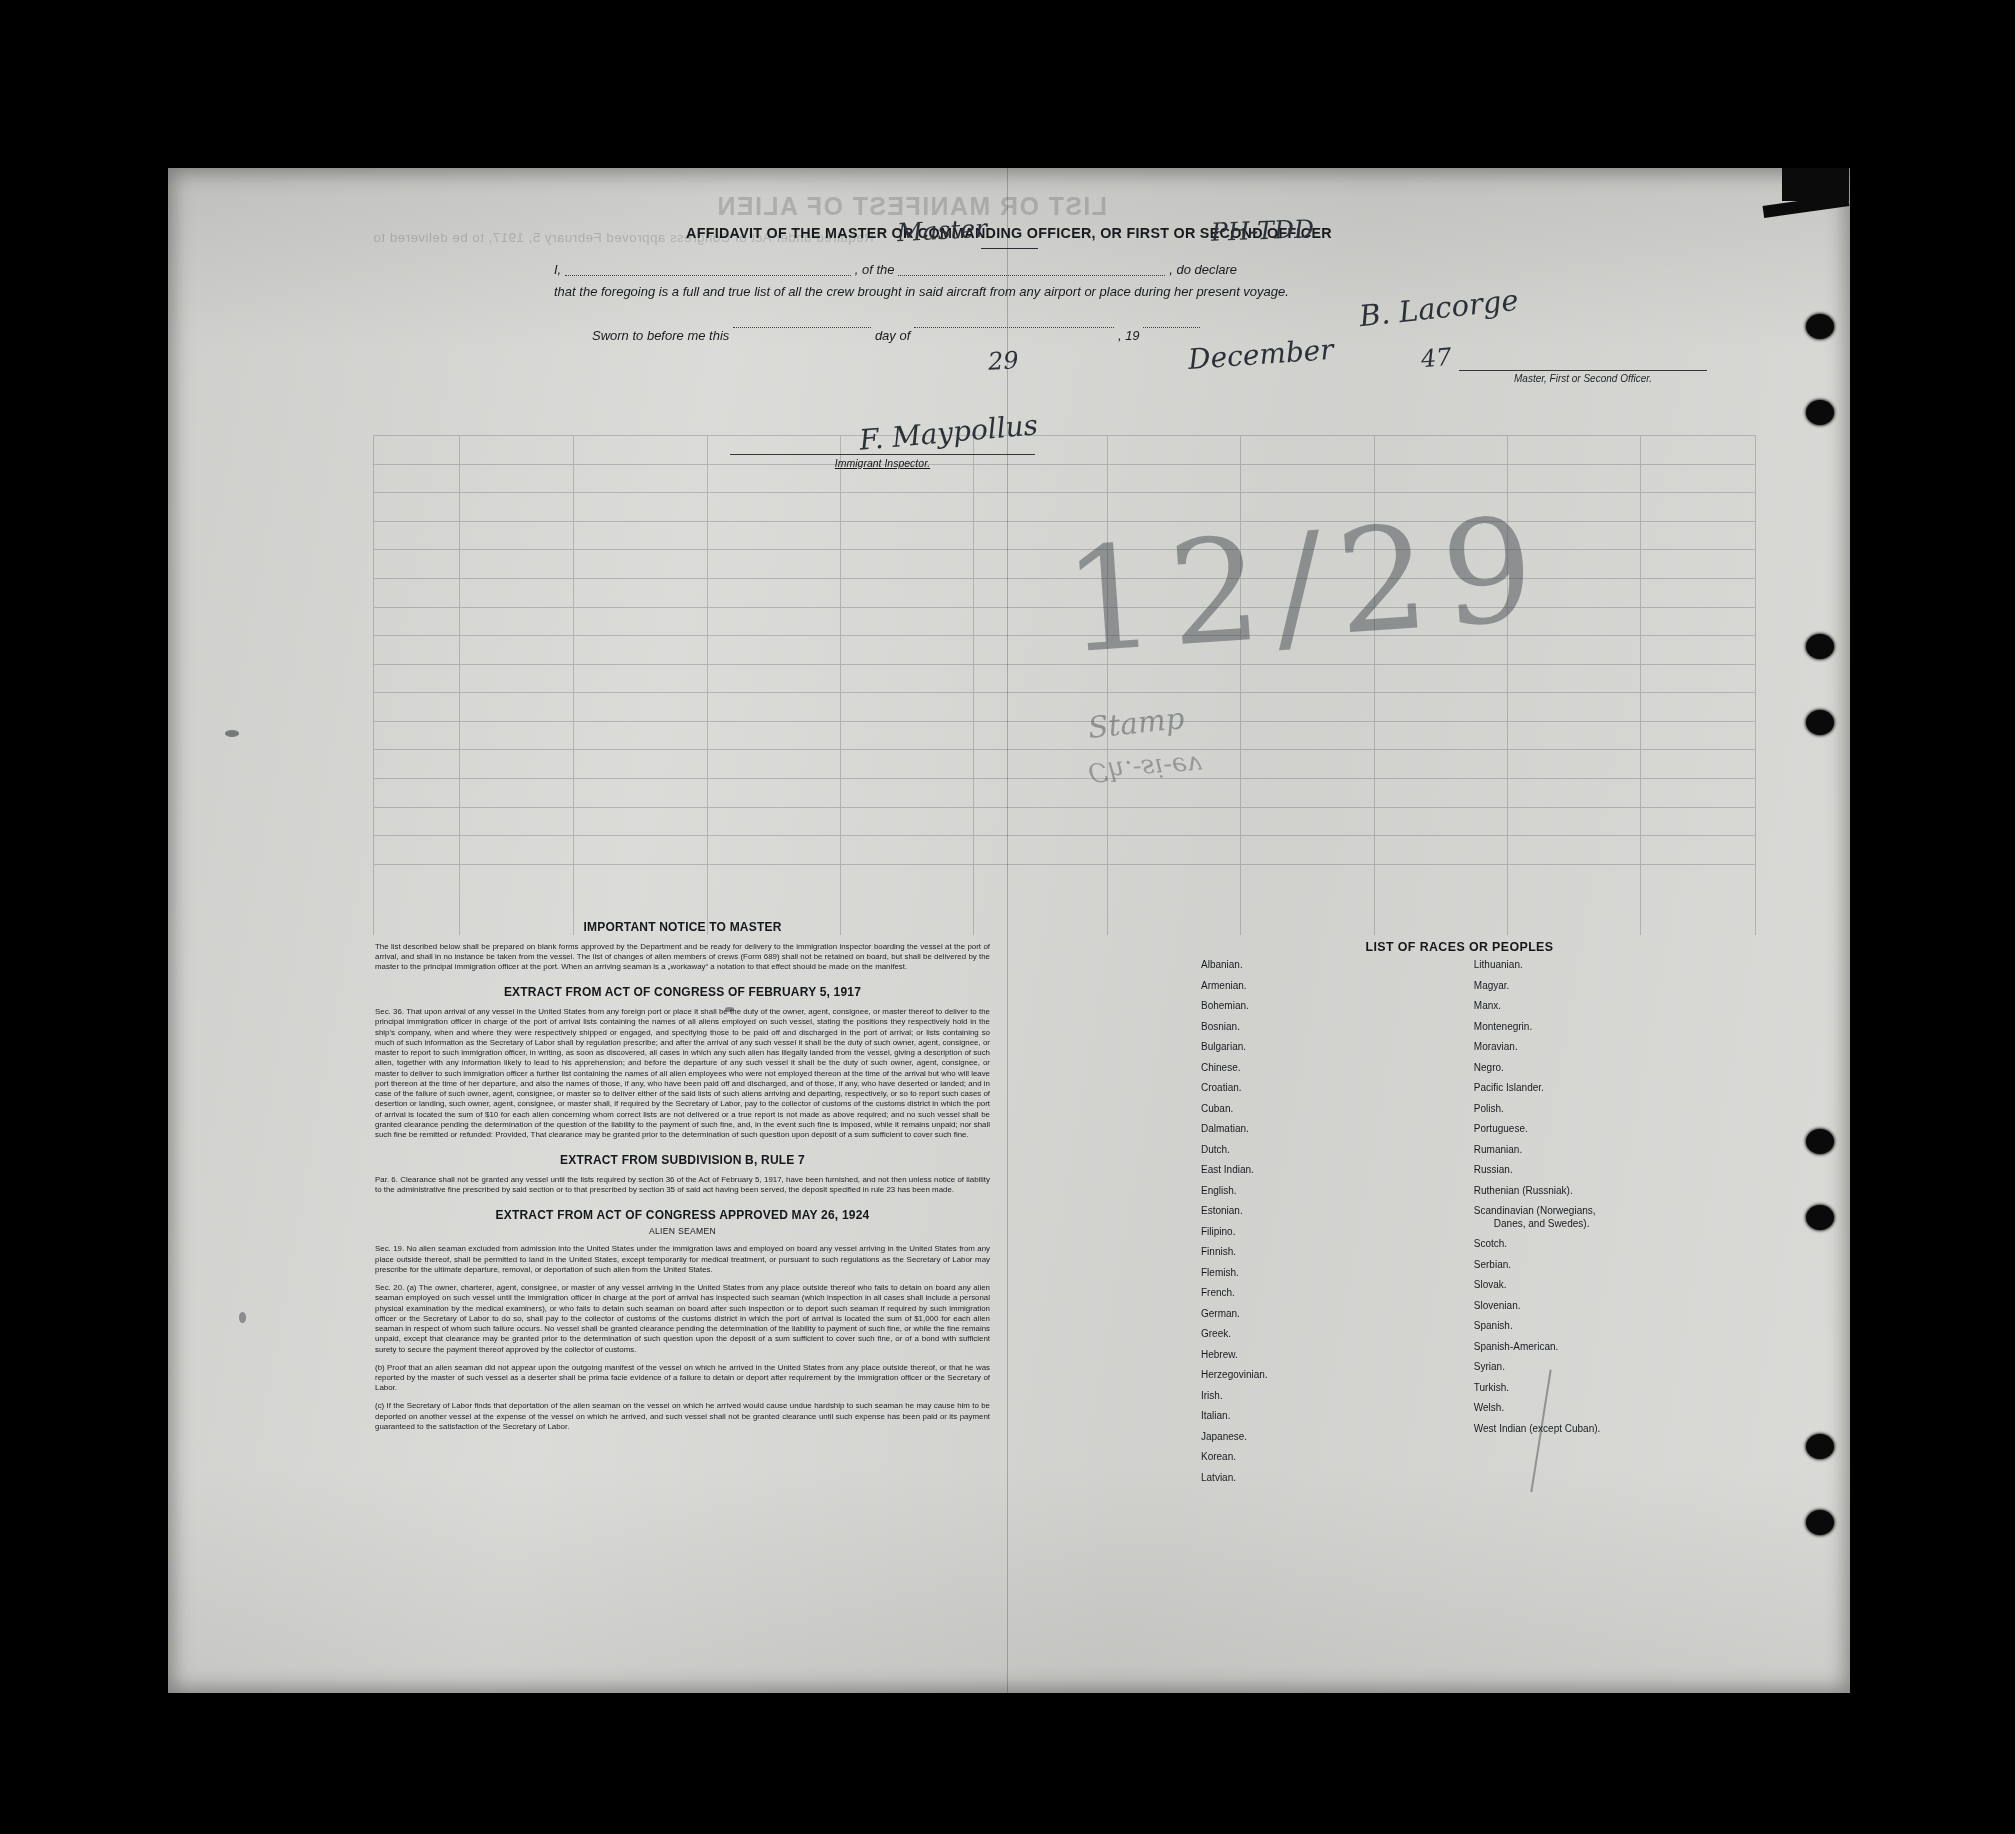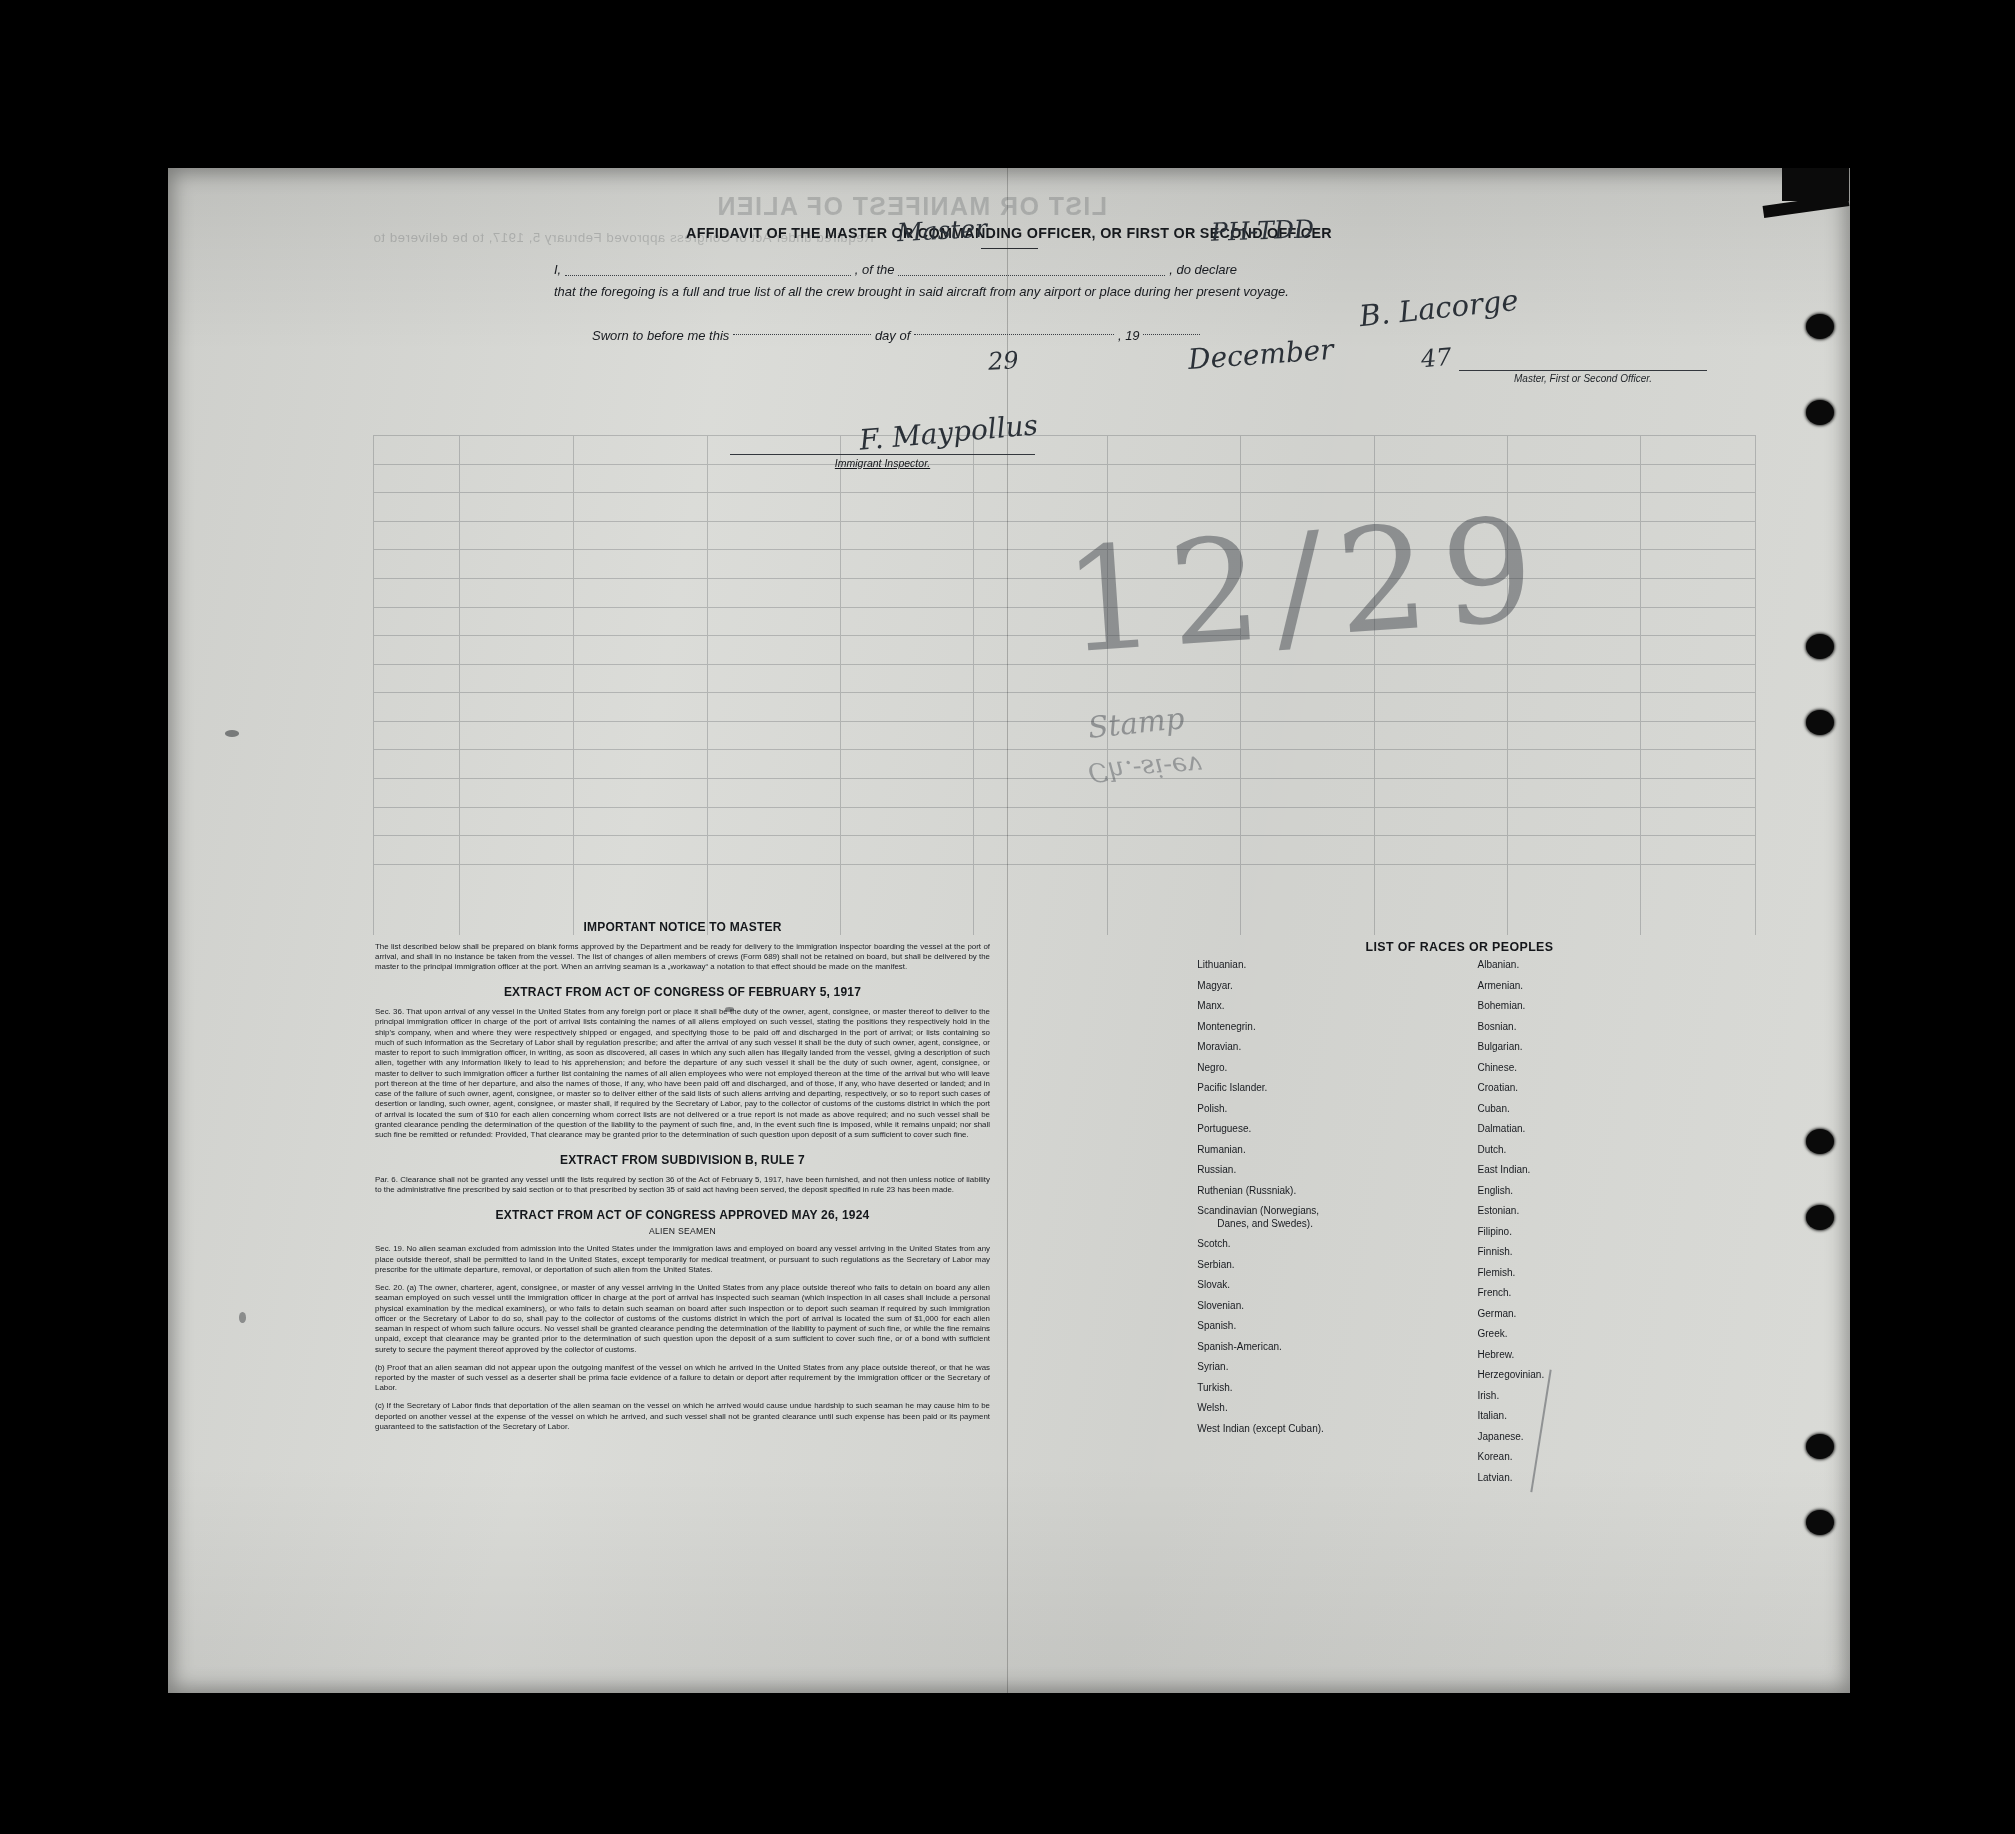--- a/index.html
+++ b/index.html
@@ -121,21 +121,21 @@
   .hand {
     font-family: "DejaVu Serif", serif;
     font-style: italic;
     color: #2b3138;
     position: absolute;
     pointer-events: none;
   }
   .sworn-row {
     margin-top: 25px;
     display: flex;
-    align-items: center;
+    align-items: flex-start;
     padding-left: 38px;
     white-space: nowrap;
   }
   .sig-block {
     position: absolute;
     right: 143px;
     top: 119px;
     width: 248px;
     text-align: center;
   }
@@ -389,20 +389,48 @@
     <div class="sec-sub">ALIEN SEAMEN</div>
     <p class="para ind">Sec. 19. No alien seaman excluded from admission into the United States under the immigration laws and employed on board any vessel arriving in the United States from any place outside thereof, shall be permitted to land in the United States, except temporarily for medical treatment, or pursuant to such regulations as the Secretary of Labor may prescribe for the ultimate departure, removal, or deportation of such alien from the United States.</p>
     <p class="para ind">Sec. 20. (a) The owner, charterer, agent, consignee, or master of any vessel arriving in the United States from any place outside thereof who fails to detain on board any alien seaman employed on such vessel until the immigration officer in charge at the port of arrival has inspected such seaman (which inspection in all cases shall include a personal physical examination by the medical examiners), or who fails to detain such seaman on board after such inspection or to deport such seaman if required by such immigration officer or the Secretary of Labor to do so, shall pay to the collector of customs of the customs district in which the port of arrival is located the sum of $1,000 for each alien seaman in respect of whom such failure occurs. No vessel shall be granted clearance pending the determination of the liability to payment of such fine, or while the fine remains unpaid, except that clearance may be granted prior to the determination of such question upon the deposit of a sum sufficient to cover such fine, or of a bond with sufficient surety to secure the payment thereof approved by the collector of customs.</p>
     <p class="para ind">(b) Proof that an alien seaman did not appear upon the outgoing manifest of the vessel on which he arrived in the United States from any place outside thereof, or that he was reported by the master of such vessel as a deserter shall be prima facie evidence of a failure to detain or deport after requirement by the immigration officer or the Secretary of Labor.</p>
     <p class="para ind">(c) If the Secretary of Labor finds that deportation of the alien seaman on the vessel on which he arrived would cause undue hardship to such seaman he may cause him to be deported on another vessel at the expense of the vessel on which he arrived, and such vessel shall not be granted clearance until such expense has been paid or its payment guaranteed to the satisfaction of the Secretary of Labor.</p>
   </section>
 
   <section class="races">
     <div class="races-head">LIST OF RACES OR PEOPLES</div>
     <div class="races-cols">
+      <div class="races-col left">
+        <div class="race-item">Albanian.</div>
+        <div class="race-item">Armenian.</div>
+        <div class="race-item">Bohemian.</div>
+        <div class="race-item">Bosnian.</div>
+        <div class="race-item">Bulgarian.</div>
+        <div class="race-item">Chinese.</div>
+        <div class="race-item">Croatian.</div>
+        <div class="race-item">Cuban.</div>
+        <div class="race-item">Dalmatian.</div>
+        <div class="race-item">Dutch.</div>
+        <div class="race-item">East Indian.</div>
+        <div class="race-item">English.</div>
+        <div class="race-item">Estonian.</div>
+        <div class="race-item">Filipino.</div>
+        <div class="race-item">Finnish.</div>
+        <div class="race-item">Flemish.</div>
+        <div class="race-item">French.</div>
+        <div class="race-item">German.</div>
+        <div class="race-item">Greek.</div>
+        <div class="race-item">Hebrew.</div>
+        <div class="race-item">Herzegovinian.</div>
+        <div class="race-item">Irish.</div>
+        <div class="race-item">Italian.</div>
+        <div class="race-item">Japanese.</div>
+        <div class="race-item">Korean.</div>
+        <div class="race-item">Latvian.</div>
+      </div>
       <div class="races-col right">
         <div class="race-item">Lithuanian.</div>
         <div class="race-item">Magyar.</div>
         <div class="race-item">Manx.</div>
         <div class="race-item">Montenegrin.</div>
         <div class="race-item">Moravian.</div>
         <div class="race-item">Negro.</div>
         <div class="race-item">Pacific Islander.</div>
         <div class="race-item">Polish.</div>
         <div class="race-item">Portuguese.</div>
@@ -417,48 +445,20 @@
         <div class="race-item">Serbian.</div>
         <div class="race-item">Slovak.</div>
         <div class="race-item">Slovenian.</div>
         <div class="race-item">Spanish.</div>
         <div class="race-item">Spanish-American.</div>
         <div class="race-item">Syrian.</div>
         <div class="race-item">Turkish.</div>
         <div class="race-item">Welsh.</div>
         <div class="race-item">West Indian (except Cuban).</div>
       </div>
-      <div class="races-col left">
-        <div class="race-item">Albanian.</div>
-        <div class="race-item">Armenian.</div>
-        <div class="race-item">Bohemian.</div>
-        <div class="race-item">Bosnian.</div>
-        <div class="race-item">Bulgarian.</div>
-        <div class="race-item">Chinese.</div>
-        <div class="race-item">Croatian.</div>
-        <div class="race-item">Cuban.</div>
-        <div class="race-item">Dalmatian.</div>
-        <div class="race-item">Dutch.</div>
-        <div class="race-item">East Indian.</div>
-        <div class="race-item">English.</div>
-        <div class="race-item">Estonian.</div>
-        <div class="race-item">Filipino.</div>
-        <div class="race-item">Finnish.</div>
-        <div class="race-item">Flemish.</div>
-        <div class="race-item">French.</div>
-        <div class="race-item">German.</div>
-        <div class="race-item">Greek.</div>
-        <div class="race-item">Hebrew.</div>
-        <div class="race-item">Herzegovinian.</div>
-        <div class="race-item">Irish.</div>
-        <div class="race-item">Italian.</div>
-        <div class="race-item">Japanese.</div>
-        <div class="race-item">Korean.</div>
-        <div class="race-item">Latvian.</div>
-      </div>
     </div>
   </section>
 
   <div class="smudge" style="left:57px; top:562px; width:14.3px; height:6.7px; background:rgba(30,33,38,0.5);"></div>
   <div class="smudge" style="left:557px; top:839px; width:8.6px; height:4.8px; background:rgba(30,33,38,0.45);"></div>
   <div class="smudge" style="left:71px; top:1144px; width:6.7px; height:10.5px; background:rgba(30,33,38,0.4);"></div>
 
 </div>
 
 <div class="hole" style="left:1806px; top:314px; width:28px; height:25px;"></div>

